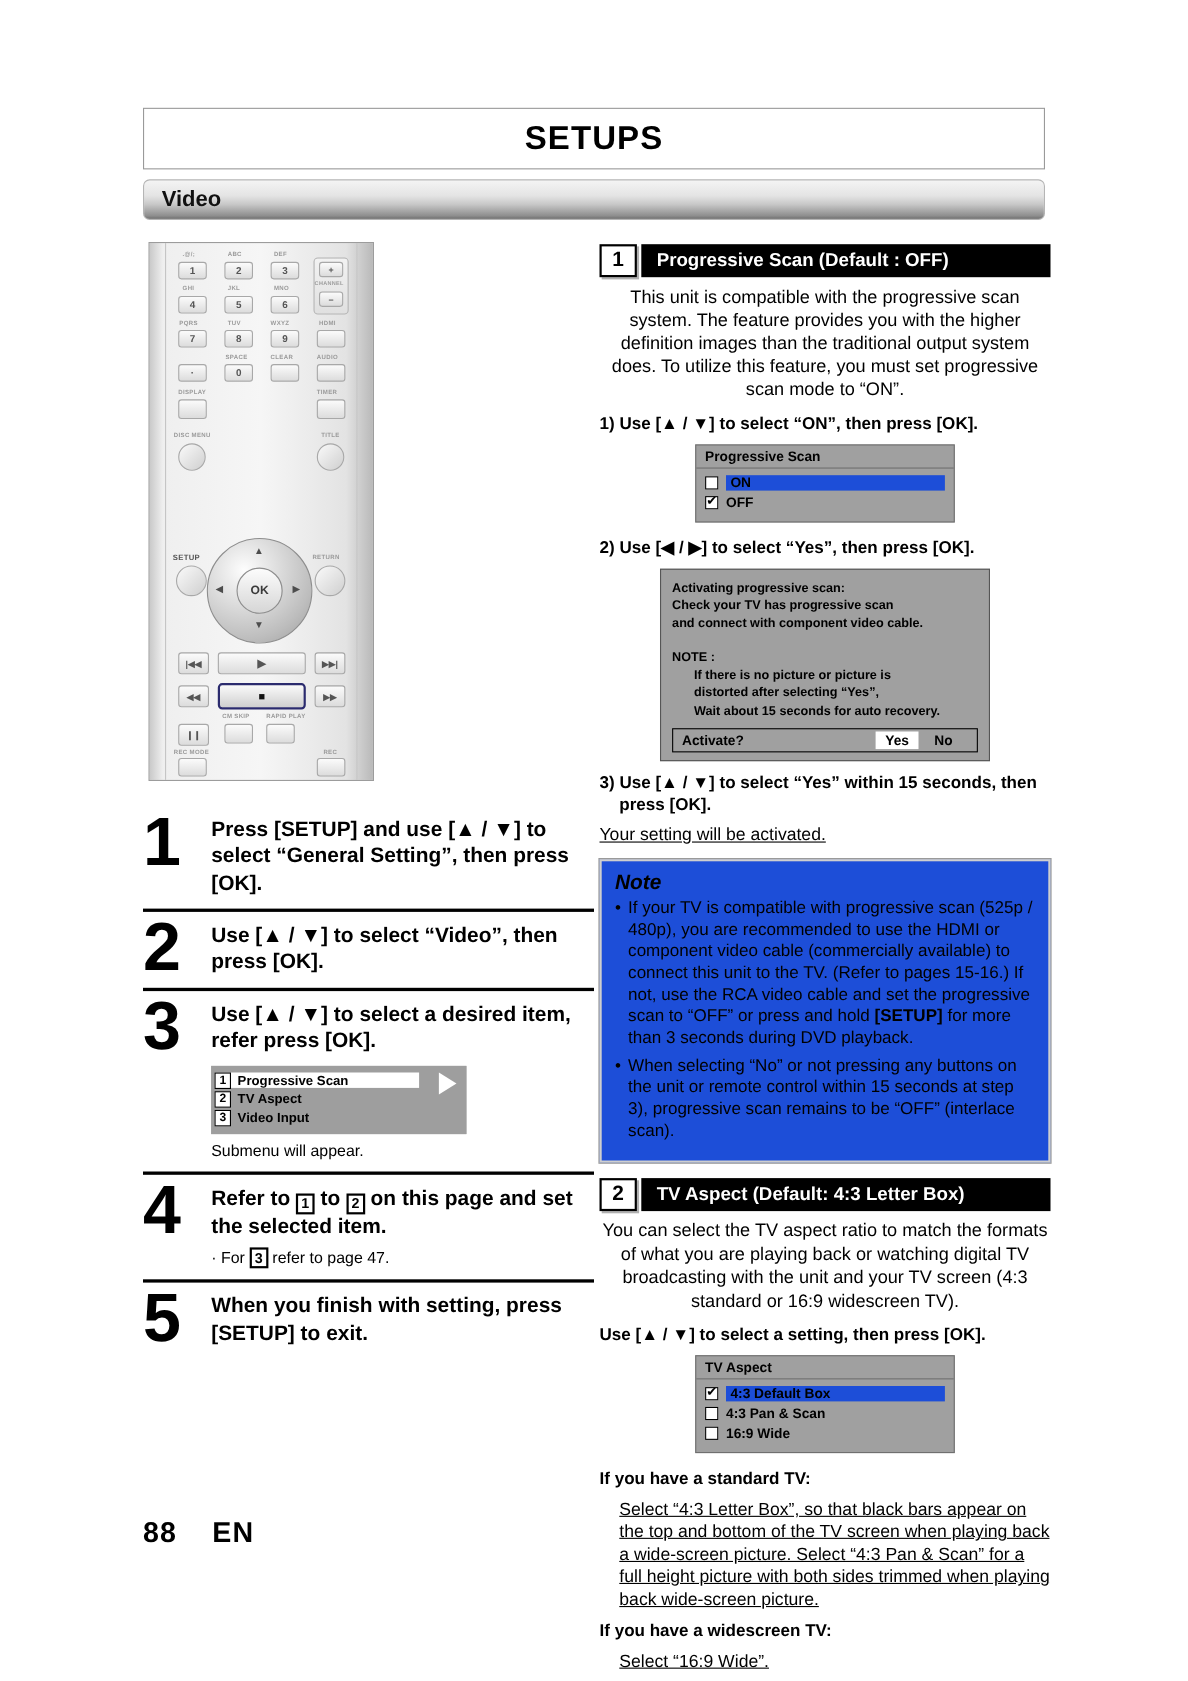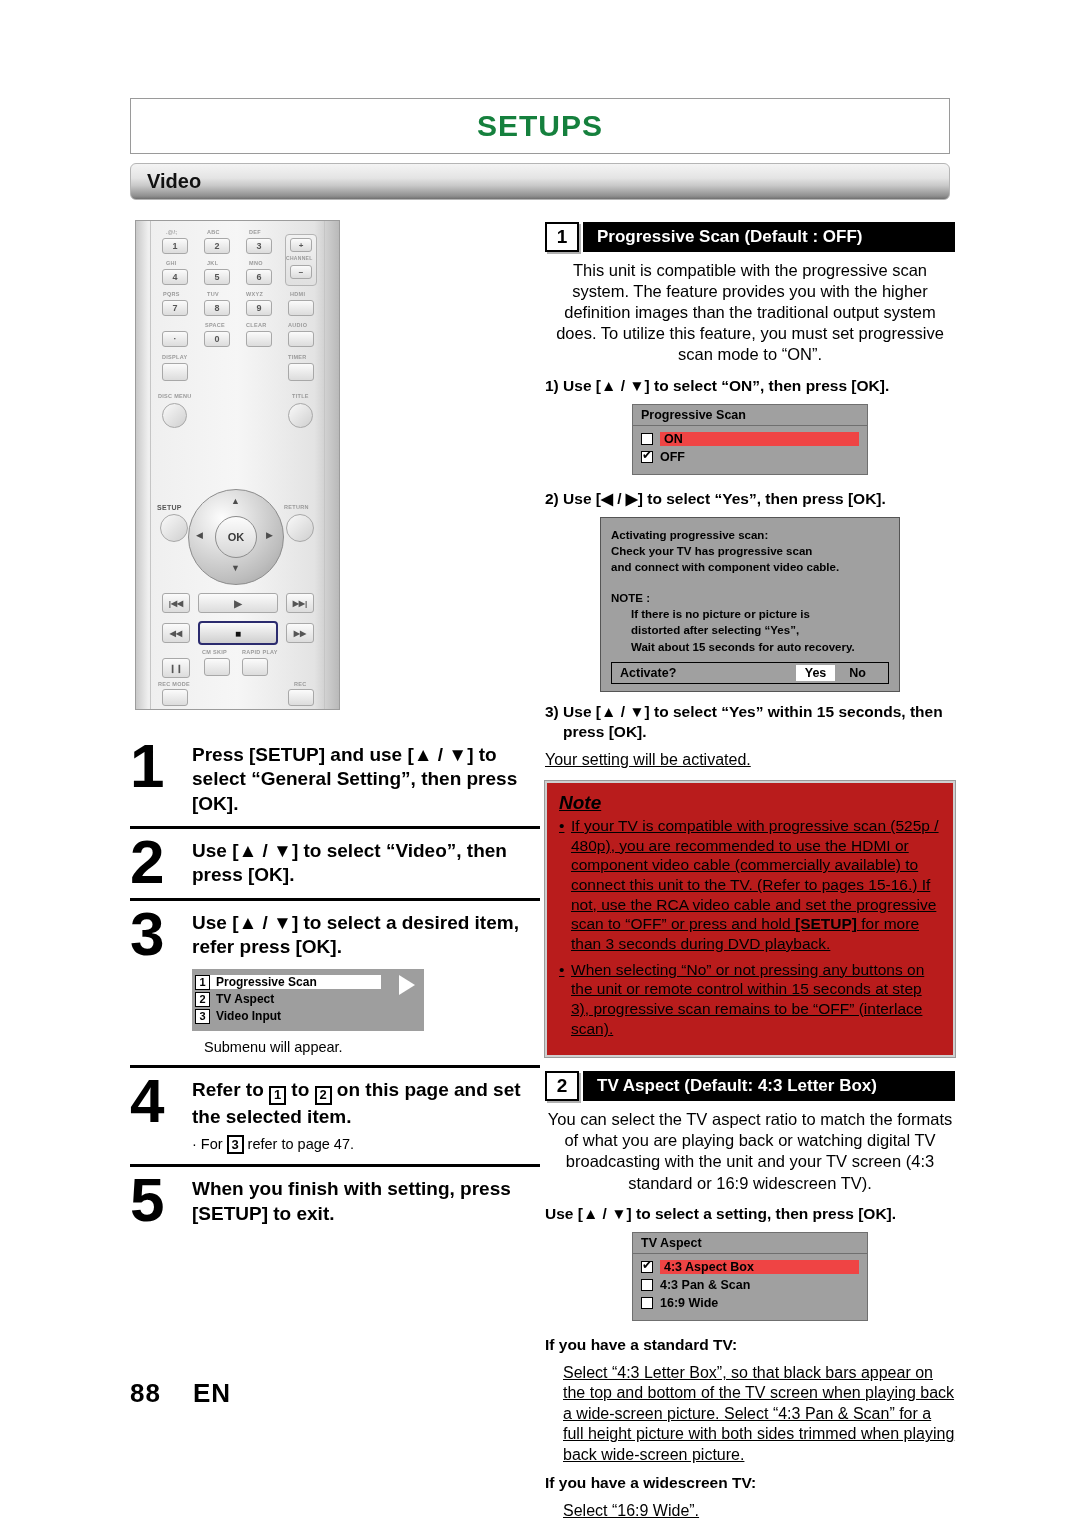--- a/index.html
+++ b/index.html
@@ -12,21 +12,21 @@
   }
   .page { position: relative; width: 1080px; height: 1528px; }
 
   
   .title-bar {
     position: absolute; left: 130px; top: 98px; width: 820px; height: 56px;
     border: 1px solid #9a9a9a;
     display: flex; align-items: center; justify-content: center;
   }
   .title-bar .txt {
-    font-size: 30px; font-weight: bold; letter-spacing: 1px; color: #15803d;
+    font-size: 30px; font-weight: bold; letter-spacing: 1px; color: #000000;
   }
   .section-bar {
     position: absolute; left: 130px; top: 163px; width: 820px; height: 37px;
     border-radius: 6px;
     background: linear-gradient(to bottom, #f4f4f4 0%, #e4e4e4 40%, #c8c8c8 62%, #8e8e8e 92%, #6f6f6f 100%);
     border: 1px solid #b5b5b5;
     display: flex; align-items: center;
   }
   .section-bar .txt { font-size: 20px; font-weight: bold; color: #111; padding-left: 16px; }
 
@@ -95,21 +95,21 @@
   }
   .steps { margin-top: 22px; }
   .step { display: flex; border-top: 3px solid #000; padding-top: 4px; }
   .step:first-child { border-top: none; padding-top: 0; }
   .step .num {
     width: 62px; flex: 0 0 62px; font-size: 62px; font-weight: bold;
     line-height: .92; text-align: left; letter-spacing: -2px;
   }
   .step .body { flex: 1; padding-top: 6px; padding-bottom: 10px; }
   .step .head { font-size: 19px; font-weight: bold; line-height: 1.28; }
-  .step .sub { font-size: 14.5px; margin-top: 8px; margin-left: 12px; }
+  .step .sub { font-size: 14.5px; margin-top: 8px; }
 
   
   .osd-submenu {
     margin: 10px 0 0 0; width: 232px; background: #9e9e9e;
     border: 1px solid #9e9e9e; position: relative; padding: 4px 0 5px 0;
   }
   .osd-submenu .row { display: flex; align-items: center; height: 16px; margin-bottom: 1px; }
   .osd-submenu .bnum {
     width: 15px; height: 15px; flex: 0 0 15px; margin-left: 2px;
     border: 1.5px solid #000; background: #fff; color: #000;
@@ -166,38 +166,38 @@
   .osd-item { display: flex; align-items: center; height: 17px; margin-bottom: 1px; }
   .chk {
     width: 12px; height: 12px; flex: 0 0 12px; border: 1.5px solid #000;
     background: #fff; margin-right: 7px; position: relative;
   }
   .chk.on::after {
     content: "✔"; position: absolute; left: 0px; top: -3px;
     font-size: 12px; line-height: 12px; color: #000;
   }
   .osd-item .t { font-size: 12.5px; font-weight: bold; color: #000; flex: 1; }
-  .osd-item.hl .t { background: #ef4444; padding-left: 4px; }
+  .osd-item.hl .t { background: #1d4ed8; padding-left: 4px; }
 
   .osd-msg { width: 300px; background: #a0a0a0; border: 1px solid #555; padding: 9px 10px 7px 10px; margin: 6px auto 10px auto; }
   .osd-msg .ln { font-size: 11.5px; font-weight: bold; color: #000; line-height: 1.42; }
   .osd-msg .gap { height: 14px; }
   .osd-msg .ind { padding-left: 20px; }
   .osd-actbar {
     margin-top: 7px; border: 1.5px solid #000; background: #a0a0a0;
     display: flex; align-items: center; height: 22px; padding: 0 8px;
   }
   .osd-actbar .q { font-size: 12.5px; font-weight: bold; flex: 1; }
   .osd-actbar .yes { background: #fff; font-size: 12.5px; font-weight: bold; padding: 1px 9px; margin-right: 14px; }
   .osd-actbar .no { font-size: 12.5px; font-weight: bold; padding-right: 14px; }
 
   
   .note-panel {
-    background: #b91c1c; border: 2px solid #cfcfcf; outline: 1px solid #9a9a9a;
-    padding: 9px 12px 11px 12px; margin: 10px 0 14px 0; text-decoration: underline;
+    background: #1d4ed8; border: 2px solid #cfcfcf; outline: 1px solid #9a9a9a;
+    padding: 9px 12px 11px 12px; margin: 10px 0 14px 0;
   }
   .note-panel .nt { font-size: 19px; font-weight: bold; font-style: italic; margin-bottom: 2px; }
   .note-panel ul { list-style: none; }
   .note-panel li { font-size: 15.5px; line-height: 1.27; margin-bottom: 6px; display: flex; gap: 6px; }
   .note-panel li .dot { flex: 0 0 6px; }
   .note-panel b { font-weight: bold; }
 </style>
 </head>
 <body>
 
@@ -438,21 +438,21 @@
       <div class="bar">TV Aspect (Default: 4:3 Letter Box)</div>
     </div>
     <div class="para">You can select the TV aspect ratio to match the formats of what you are playing back or watching digital TV broadcasting with the unit and your TV screen (4:3 standard or 16:9 widescreen TV).</div>
     <div class="bold-line">Use [▲ / ▼] to select a setting, then press [OK].</div>
 
     <div class="osd-box" style="width:236px;">
       <div class="osd-title">TV Aspect</div>
       <div class="osd-body">
         <div class="osd-item hl">
           <div class="chk on"></div>
-          <div class="t">4:3 Aspect Box</div>
+          <div class="t">4:3 Default Box</div>
         </div>
         <div class="osd-item">
           <div class="chk"></div>
           <div class="t">4:3 Pan &amp; Scan</div>
         </div>
         <div class="osd-item">
           <div class="chk"></div>
           <div class="t">16:9 Wide</div>
         </div>
       </div>

